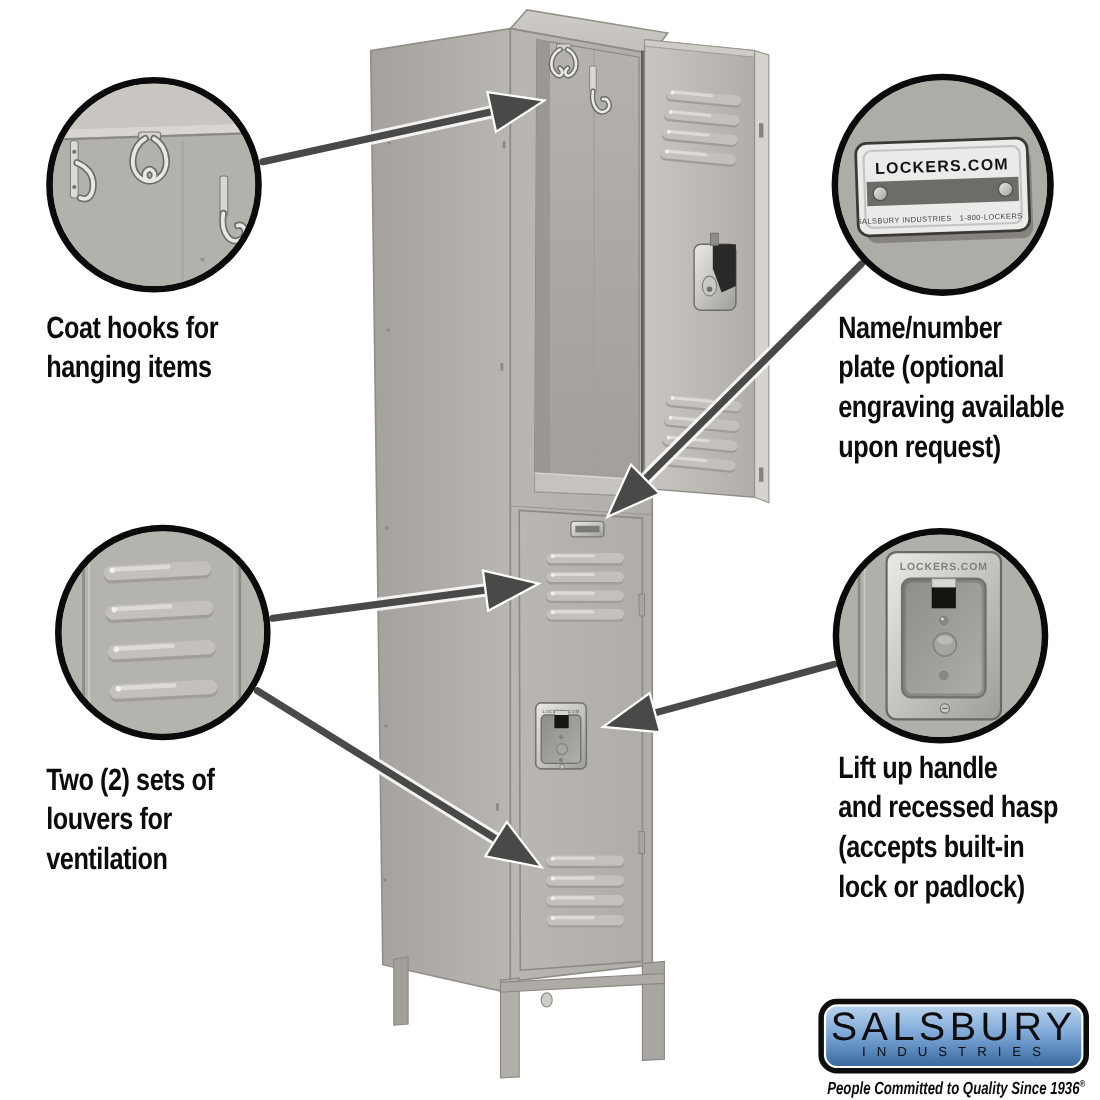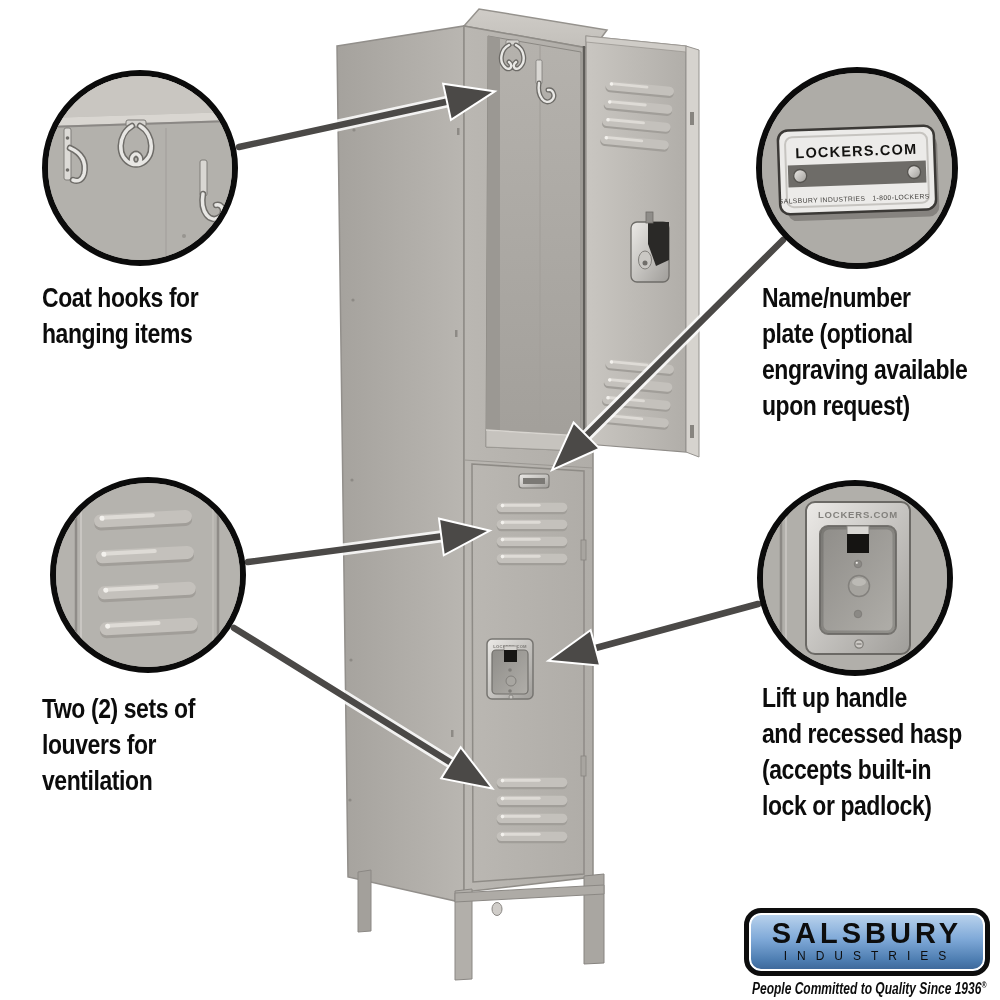--- a/index.html
+++ b/index.html
@@ -18,21 +18,21 @@
          transform-origin:0 0;white-space:nowrap;}
   #label-coat-hooks{left:42px;top:280px;}
   #label-name-plate{left:762px;top:280px;}
   #label-louvers{left:42px;top:691px;}
   #label-handle{left:762px;top:680px;}
   .logo{position:absolute;left:744px;top:908px;width:246px;}
   .logo-box{height:58px;border-radius:17px;border:5px solid #0d0d0d;
             box-shadow:inset 0 0 0 2px #ffffff;
             background:linear-gradient(#bdd5ee,#7fa9d8 45%,#4c7cb0 82%,#3b6597);
             text-align:center;overflow:hidden;}
-  .logo-name{font-weight:bold;font-size:29px;letter-spacing:4px;color:#0d0d0d;
+  .logo-name{font-weight:normal;font-size:36px;letter-spacing:4px;color:#0d0d0d;
              line-height:32px;margin-top:4px;}
   .logo-sub{font-weight:normal;font-size:12px;letter-spacing:10px;color:#0d0d0d;
             line-height:14px;padding-left:6px;}
   .logo-tagline{margin-top:4px;margin-left:8px;font-style:italic;font-weight:bold;
                 font-size:16px;color:#0c0c0c;white-space:nowrap;
                 transform:scaleX(0.75);transform-origin:0 0;}
   .logo-tagline sup{font-size:9px;}
 </style>
 </head>
 <body>

